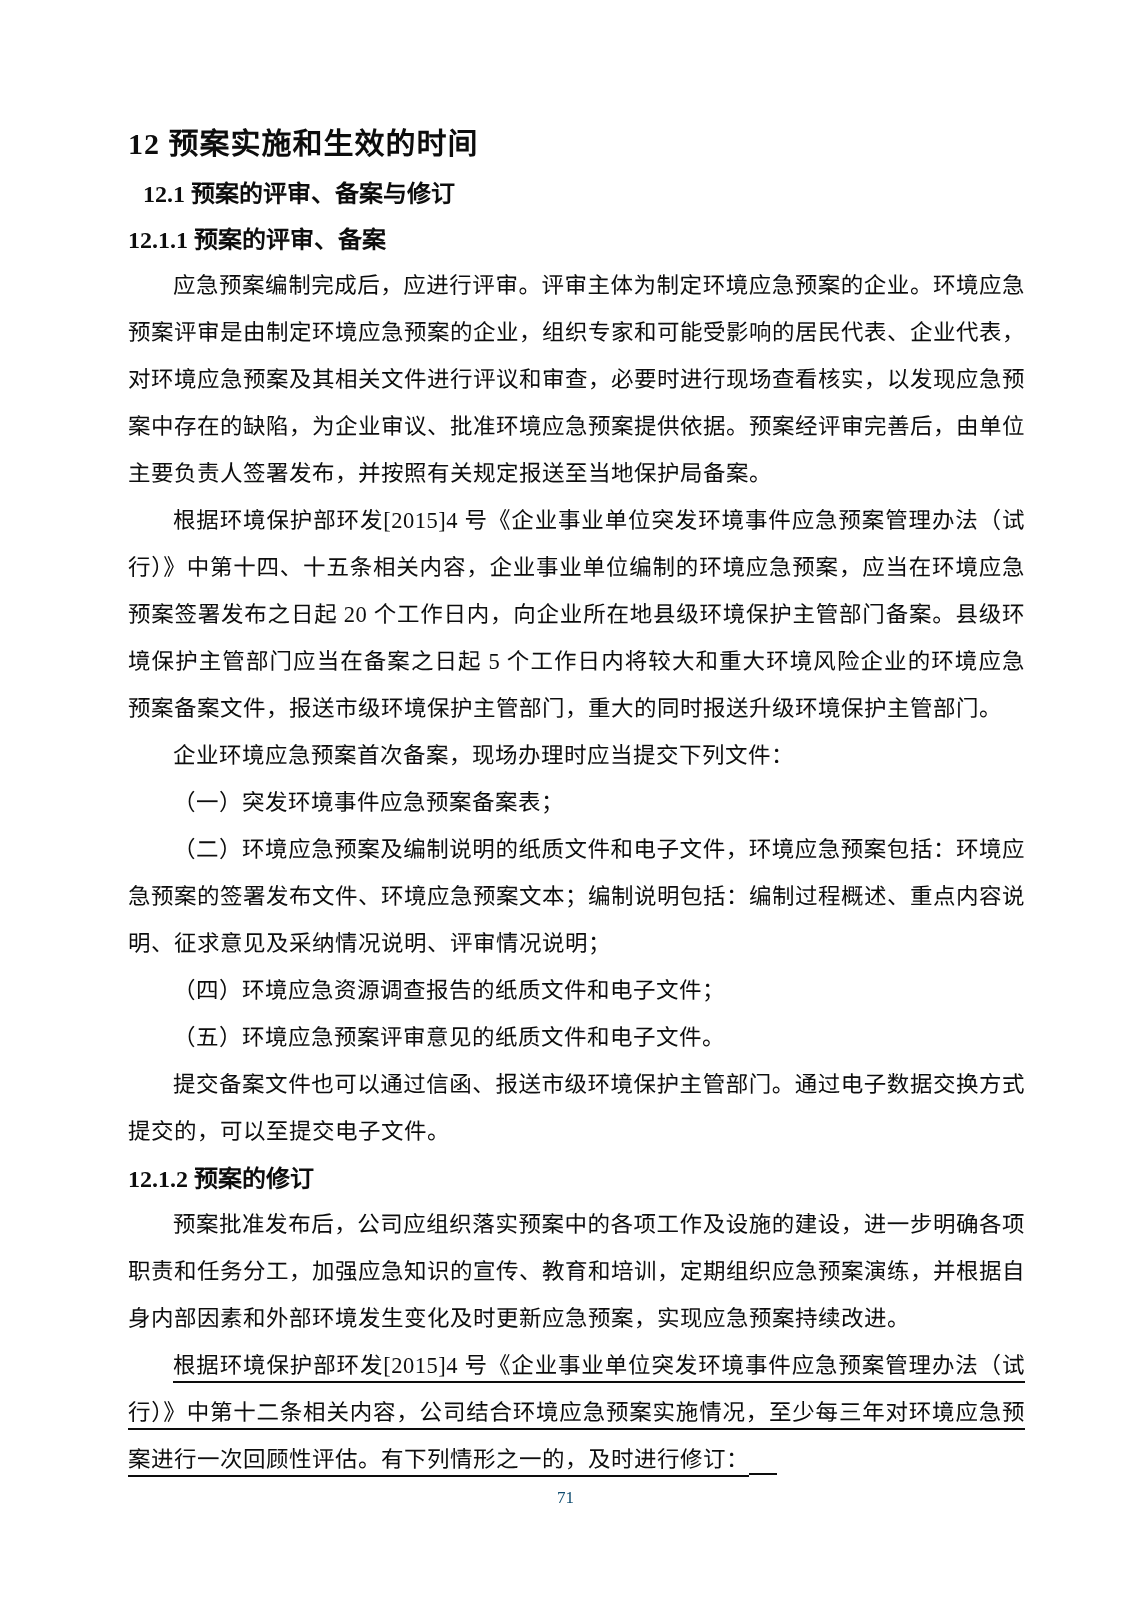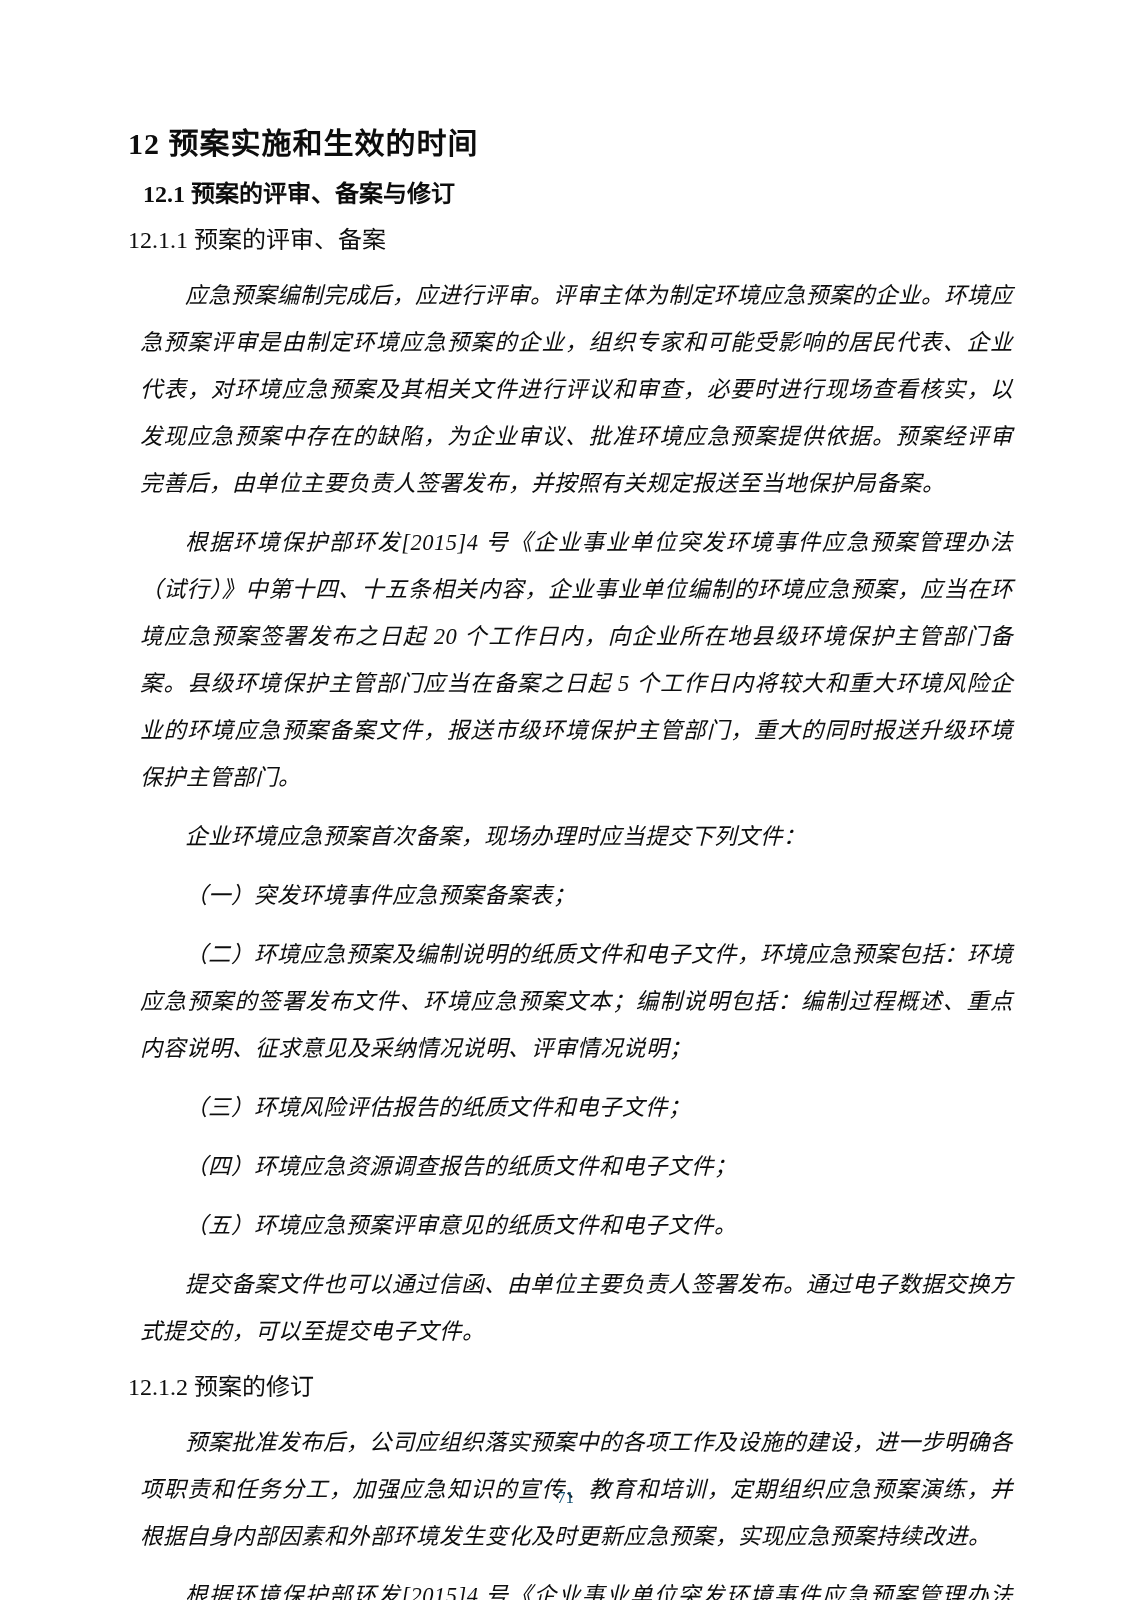--- a/index.html
+++ b/index.html
@@ -28,35 +28,34 @@
     letter-spacing: 1px;
   }
   .h2 {
     font-size: 24px;
     font-weight: bold;
     line-height: 40px;
     margin: 0 0 6px 15px;
   }
   .h3 {
     font-size: 24px;
-    font-weight: normal;
+    font-weight: bold;
     line-height: 40px;
     margin: 0 0 2px 0;
   }
   .h3-revision {
     margin-top: 4px;
   }
   p.body-par {
     font-size: 22.5px;
     line-height: 47px;
-    margin: 12px;
+    margin: 0;
     text-align: justify;
     text-indent: 2em;
     letter-spacing: 0.5px;
-    font-style: italic;
   }
   p.underlined {
     text-decoration: underline;
     text-decoration-thickness: 2px;
     text-underline-offset: 8px;
   }
   .u-ext {
     display: inline-block;
     width: 28px;
     height: 1em;
@@ -89,27 +88,26 @@
   <p class="body-par">应急预案编制完成后，应进行评审。评审主体为制定环境应急预案的企业。环境应急预案评审是由制定环境应急预案的企业，组织专家和可能受影响的居民代表、企业代表，对环境应急预案及其相关文件进行评议和审查，必要时进行现场查看核实，以发现应急预案中存在的缺陷，为企业审议、批准环境应急预案提供依据。预案经评审完善后，由单位主要负责人签署发布，并按照有关规定报送至当地保护局备案。</p>
 
   <p class="body-par">根据环境保护部环发[2015]4 号《企业事业单位突发环境事件应急预案管理办法（试行）》中第十四、十五条相关内容，企业事业单位编制的环境应急预案，应当在环境应急预案签署发布之日起 20 个工作日内，向企业所在地县级环境保护主管部门备案。县级环境保护主管部门应当在备案之日起 5 个工作日内将较大和重大环境风险企业的环境应急预案备案文件，报送市级环境保护主管部门，重大的同时报送升级环境保护主管部门。</p>
 
   <p class="body-par">企业环境应急预案首次备案，现场办理时应当提交下列文件：</p>
 
   <p class="body-par">（一）突发环境事件应急预案备案表；</p>
 
   <p class="body-par">（二）环境应急预案及编制说明的纸质文件和电子文件，环境应急预案包括：环境应急预案的签署发布文件、环境应急预案文本；编制说明包括：编制过程概述、重点内容说明、征求意见及采纳情况说明、评审情况说明；</p>
 
-  <p class="body-par">（三）环境风险评估报告的纸质文件和电子文件；</p>
 
   <p class="body-par">（四）环境应急资源调查报告的纸质文件和电子文件；</p>
 
   <p class="body-par">（五）环境应急预案评审意见的纸质文件和电子文件。</p>
 
-  <p class="body-par">提交备案文件也可以通过信函、由单位主要负责人签署发布。通过电子数据交换方式提交的，可以至提交电子文件。</p>
+  <p class="body-par">提交备案文件也可以通过信函、报送市级环境保护主管部门。通过电子数据交换方式提交的，可以至提交电子文件。</p>
 
   <h3 class="h3 h3-revision">12.1.2 预案的修订</h3>
 
   <p class="body-par">预案批准发布后，公司应组织落实预案中的各项工作及设施的建设，进一步明确各项职责和任务分工，加强应急知识的宣传、教育和培训，定期组织应急预案演练，并根据自身内部因素和外部环境发生变化及时更新应急预案，实现应急预案持续改进。</p>
 
   <p class="body-par underlined"><span>根据环境保护部环发[2015]4 号《企业事业单位突发环境事件应急预案管理办法（试行）》中第十二条相关内容，公司结合环境应急预案实施情况，至少每三年对环境应急预案进行一次回顾性评估。有下列情形之一的，及时进行修订：</span><span class="u-ext"></span></p>
 
   <div class="page-footer">71</div>
 
 </div>

